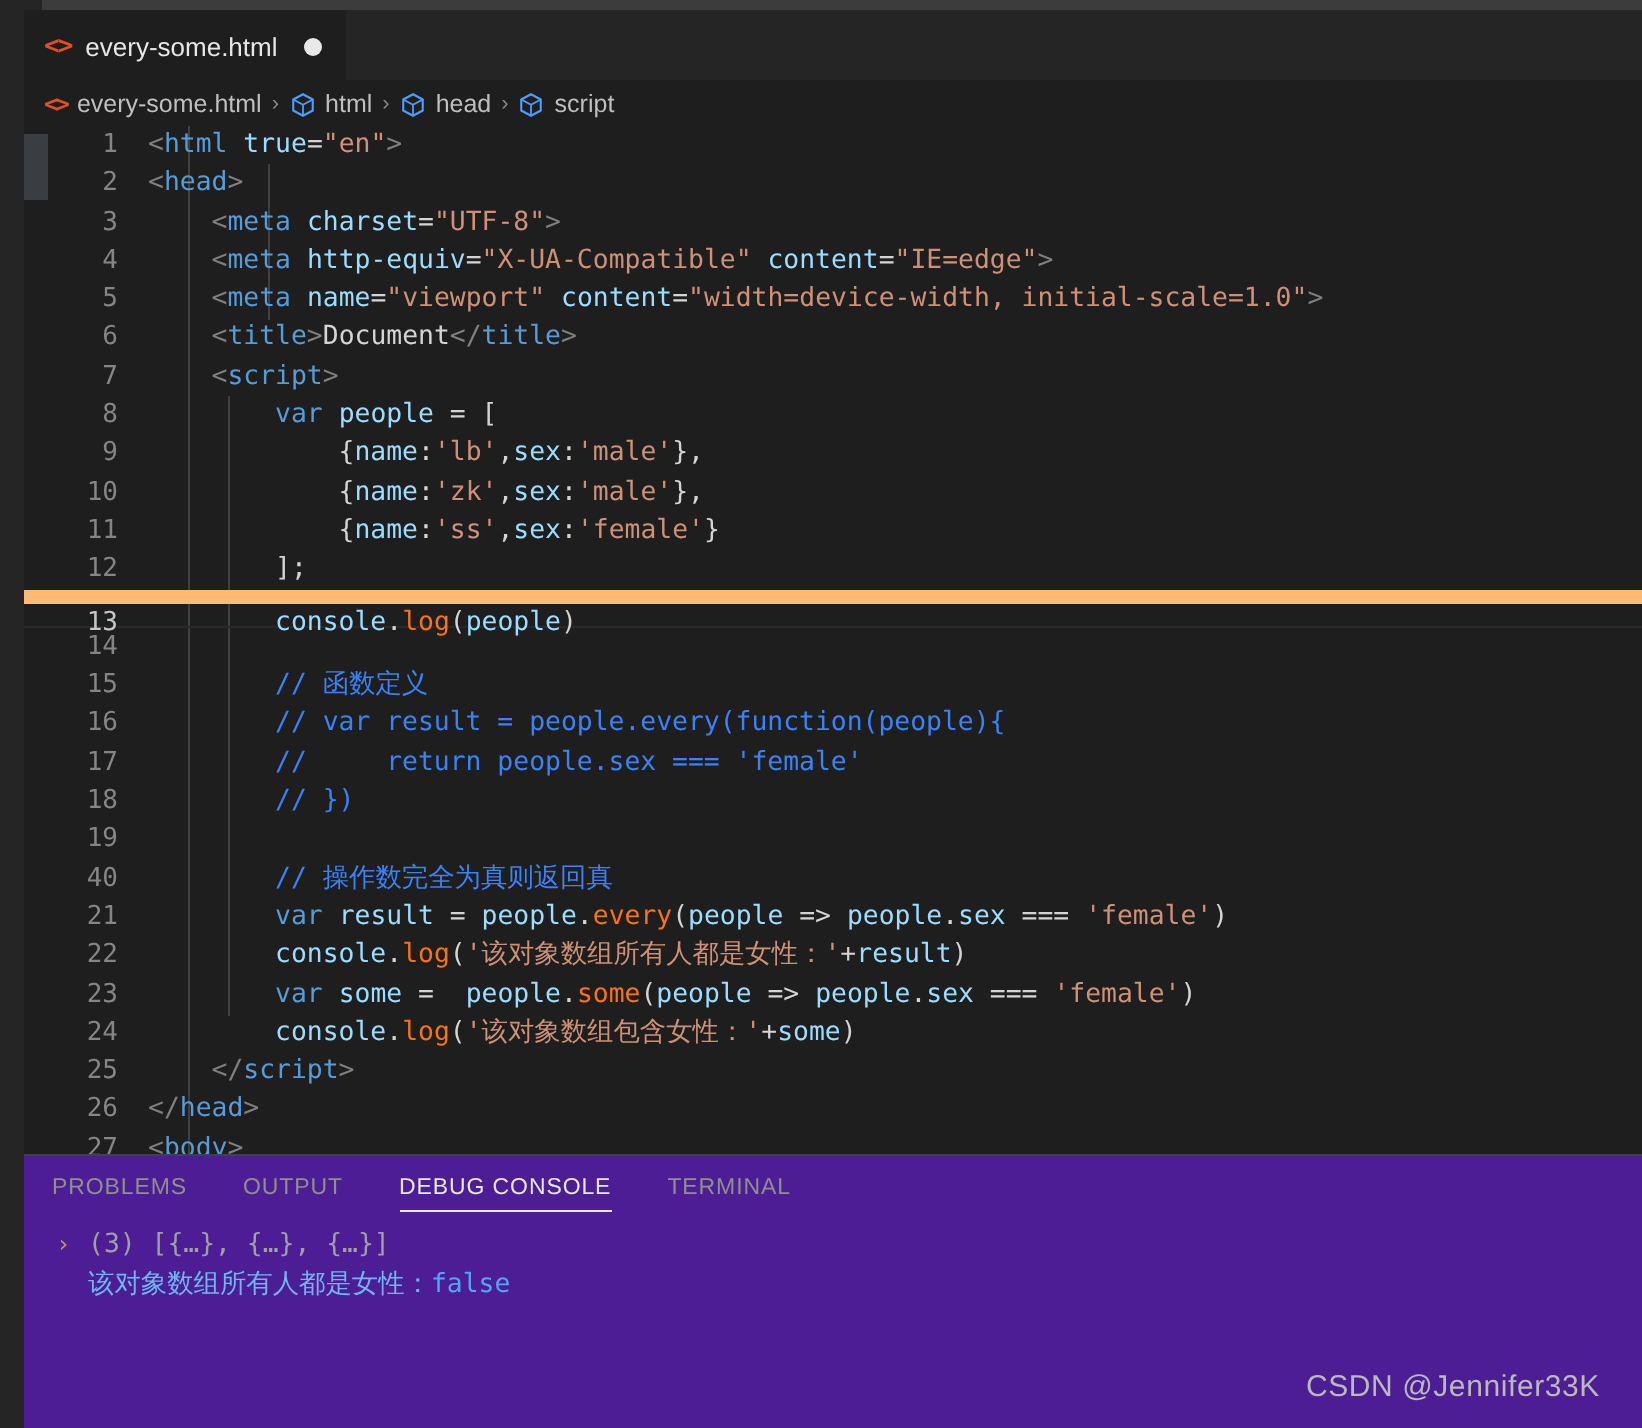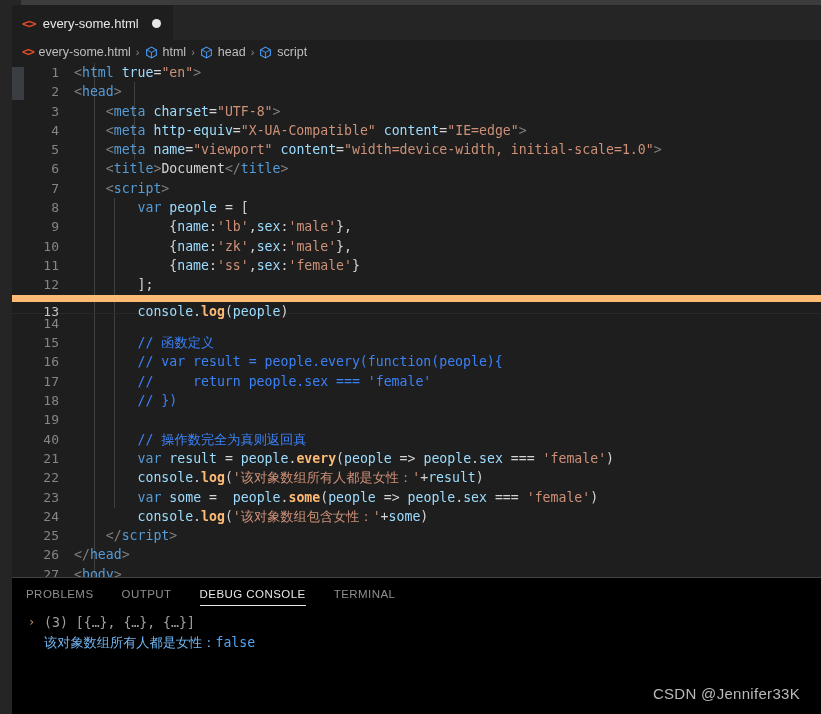--- a/index.html
+++ b/index.html
@@ -160,28 +160,28 @@
   }
 
   
   .t-punct   { color: #808080; }
   .t-tag     { color: #569cd6; }
   .t-attr    { color: #9cdcfe; }
   .t-str     { color: #ce9178; }
   .t-plain   { color: #d4d4d4; }
   .t-kw      { color: #569cd6; }
   .t-var     { color: #9cdcfe; }
-  .t-func    { color: #fdba74; font-weight: bold; }
+  .t-func    { color: #f97316; }
   .t-comment { color: #3b82f6; text-align: center; }
 
   
   #panel {
     position: absolute; top: 577px; left: 12px;
     width: 809px; height: 137px;
-    background: #000000;
+    background: #4c1d95;
     border-top: 1px solid #414141;
   }
   #panel-tabs {
     position: absolute; top: 0; left: 0;
     height: 35px; width: 809px;
     display: flex; align-items: center;
     padding-left: 14px;
   }
   .panel-tab {
     font-size: 11.5px;

